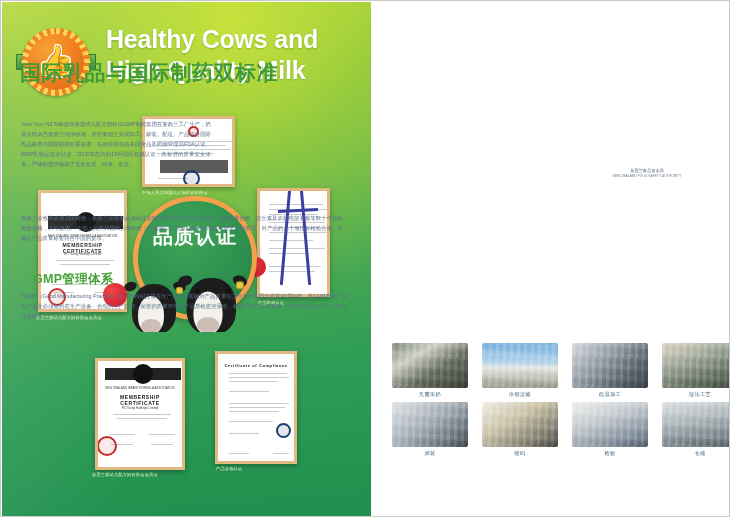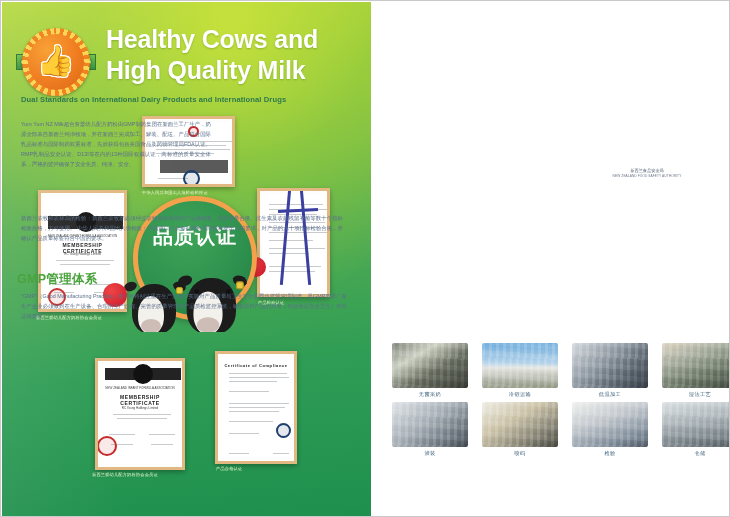--- a/index.html
+++ b/index.html
@@ -203,21 +203,21 @@
   }
   #para1 { left: 20px; top: 118px; width: 190px; }
   #para2 { left: 20px; top: 212px; width: 322px; }
   #para3 { left: 20px; top: 290px; width: 326px; }
 
   .h2 {
     position: absolute; font-size: 12.5px; font-weight: bold; color: #4aa33c;
     letter-spacing: .3px;
   }
   #h2a { left: 20px; top: 195px; }
-  #h2b { left: 16px; top: 270px; }
+  #h2b { left: 32px; top: 270px; }
 
   
   .nzfsa {
     position: absolute; left: 609px; top: 118px;
     width: 74px; height: 46px; background: #fff;
     border: 1px solid #9aa2a8;
   }
   .nzfsa .mark {
     position: absolute; inset: 0;
     display: flex; align-items: center; justify-content: center;
@@ -410,21 +410,21 @@
         <div class="seal" style="left:55px;top:66px;width:15px;height:15px;"></div>
         <div class="ln" style="left:8px;top:96px;width:20px;"></div>
         <div class="ln" style="left:52px;top:96px;width:16px;"></div>
       </div>
     </div>
     <div class="cert-cap" style="left:214px;top:464px;">产品合格认证</div>
   </div>
 
   <div class="right-panel"></div>
 
-  <div class="h1-en">Dual Standards on International Dairy Products and International Drugs</div>
+  <div class="h1">国际乳品与国际制药双标准</div>
   <div class="para" id="para1">Yum Yum NZ Milk超合资婴幼儿配方奶粉由GMP制药集团在新西兰工厂生产，奶源全部来自新西兰纯净牧场，并在新西兰完成加工、罐装、配送。产品符合国际乳品标准与国际制药双重标准，先后获得包括美国食品及药物管理局FDA认证、RMP乳制品安全认证、D13I等在内的13种国际权威认证，高标准的质量安全体系，严格的监管确保了安全化质、纯净、安全。</div>
 
   <div class="nzfsa-cap1">新西兰食品安全局</div>
   <div class="nzfsa-cap2">NEW ZEALAND FOOD SAFETY AUTHORITY</div>
 
   <div class="para" id="para2">新西兰农牧和农林局的检验：新西兰农牧部必须经过农牧和农林局的产品抽检验，成分含量合格、抗生素及农药残留补菌等数十个指标检验合格，方可使用。
 中华人民共和国出入境检验：中国进口口岸每批商检局能按种类出口的要求，对产品的几十项指标检验合格，并确认产品质量标签符合中国的要求。</div>
 
   <div class="h2" id="h2b">GMP管理体系</div>
   <div class="para" id="para3">"GMP"（Good Manufacturing Practice）是一种特别注重在生产过程中实施对产品质量与卫生安全的同步监督管理制度，是GMP要求厂家生产企业必须做到在生产设备、合理的生产过程、完善的质量管理和产品质检监控系统，确保原料产品的质量（包括食品安全卫生）符合法规要求。</div>

